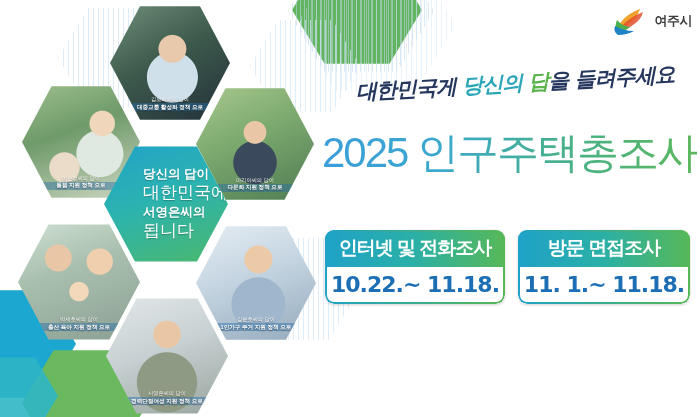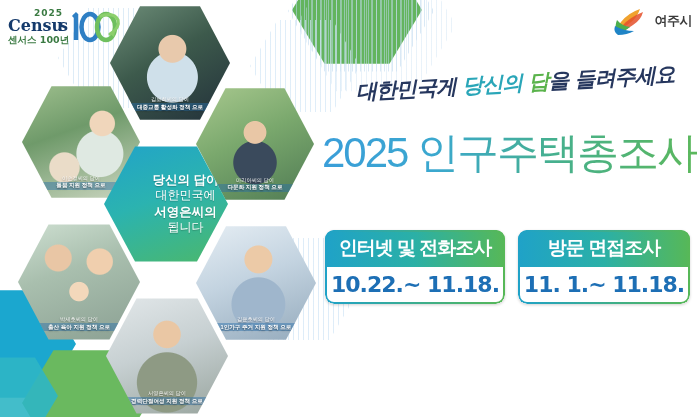--- a/index.html
+++ b/index.html
@@ -50,25 +50,25 @@
 
   
   .center-hex{
     position:absolute;
     clip-path:polygon(25% 2%,75% 2%,100% 50%,75% 98%,25% 98%,0% 50%);
     background:linear-gradient(160deg,#21a3c9 0%,#2bb3b0 45%,#4cb86a 100%);
     z-index:5;
     display:flex;align-items:center;justify-content:center;
   }
   .center-hex .msg{
-    text-align:center;color:#ffffff;line-height:1.3;
+    text-align:left;color:#ffffff;line-height:1.3;
     text-shadow:0 1px 1px rgba(0,0,0,.25);
     margin-left:39px;
   }
-  .center-hex .msg span{display:block;font-size:12px;}
+  .center-hex .msg span{display:block;font-size:17px;}
   .center-hex .msg .b{font-weight:bold;font-size:12.5px;}
 
   
   #census-logo{position:absolute;left:6px;top:4px;z-index:20;}
   #logo-right{position:absolute;right:8px;top:6px;z-index:20;
               display:flex;align-items:center;gap:16px;font-family:Liberation Serif, serif;}
   .logo-item{display:flex;align-items:center;gap:3px;}
   .logo-text{font-size:13px;font-weight:bold;color:#3a3a3a;letter-spacing:-.5px;}
 
   
@@ -225,37 +225,20 @@
     <div class="ph" style="background:
            radial-gradient(circle at 50% 32%,#eac7a4 0 13%,transparent 14%),
            radial-gradient(circle at 50% 72%,#8e9a84 0 28%,transparent 29%),
            linear-gradient(160deg,#e3e8ea 0%,#c7d0d2 45%,#97a39c 100%);"></div>
     <div class="cap">
       <span class="l1">서영은씨의 답이</span>
       <span class="l2">경력단절여성 지원 정책  으로</span>
     </div>
   </div>
 
-  <div id="census-logo">
-    <svg width="118" height="44" viewBox="0 0 118 44">
-      <text x="28" y="12" font-family="DejaVu Sans, sans-serif" font-size="9" font-weight="bold" fill="#3a7a42" letter-spacing="1">2025</text>
-      <text x="2" y="27" font-family="DejaVu Serif, serif" font-size="16" font-weight="bold" fill="#153a6b">Censu</text>
-      <text x="53" y="27" font-family="DejaVu Serif, serif" font-size="16" font-weight="bold" fill="#153a6b">s</text>
-      <text x="2" y="39" font-family="DejaVu Sans, sans-serif" font-size="9.5" font-weight="bold" fill="#3a7a42">센서스 100년</text>
-
-      <g>
-        <path d="M70 10 L70 36" stroke="#2e7fc4" stroke-width="4.5" fill="none"></path>
-        <path d="M67 13 L71 9" stroke="#2e7fc4" stroke-width="3" fill="none"></path>
-        <ellipse cx="84" cy="23" rx="8.5" ry="13" fill="none" stroke="#2e7fc4" stroke-width="4.5"></ellipse>
-        <ellipse cx="100" cy="23" rx="9" ry="13" fill="none" stroke="#6fbf5e" stroke-width="4.5"></ellipse>
-        <path d="M95 12 Q108 8 112 16 Q114 24 104 30" fill="none" stroke="#8ccf6d" stroke-width="3.2" stroke-linecap="round"></path>
-        <path d="M104 30 l5 -2 l-1 5 z" fill="#8ccf6d"></path>
-      </g>
-    </svg>
-  </div>
 
   <div id="logo-right">
     <div class="logo-item">
       <svg width="42" height="30" viewBox="0 0 42 30">
         <path d="M30 3 Q18 7 11 16 Q6 22 9 26 Q13 21 20 17 Q27 12 30 3 Z" fill="#f0a22e"></path>
         <path d="M33 6 Q20 11 12 20 Q7 25 11 28 Q16 23 23 19 Q31 14 33 6 Z" fill="#e4502a" opacity=".85"></path>
         <path d="M7 14 Q4 21 7 27 Q14 26 20 21 Q12 20 7 14 Z" fill="#4cae4c"></path>
         <path d="M5 20 Q3 26 8 29 Q17 29 24 25 Q14 25 5 20 Z" fill="#1f84c6"></path>
       </svg>
       <span class="logo-text">여주시</span>

